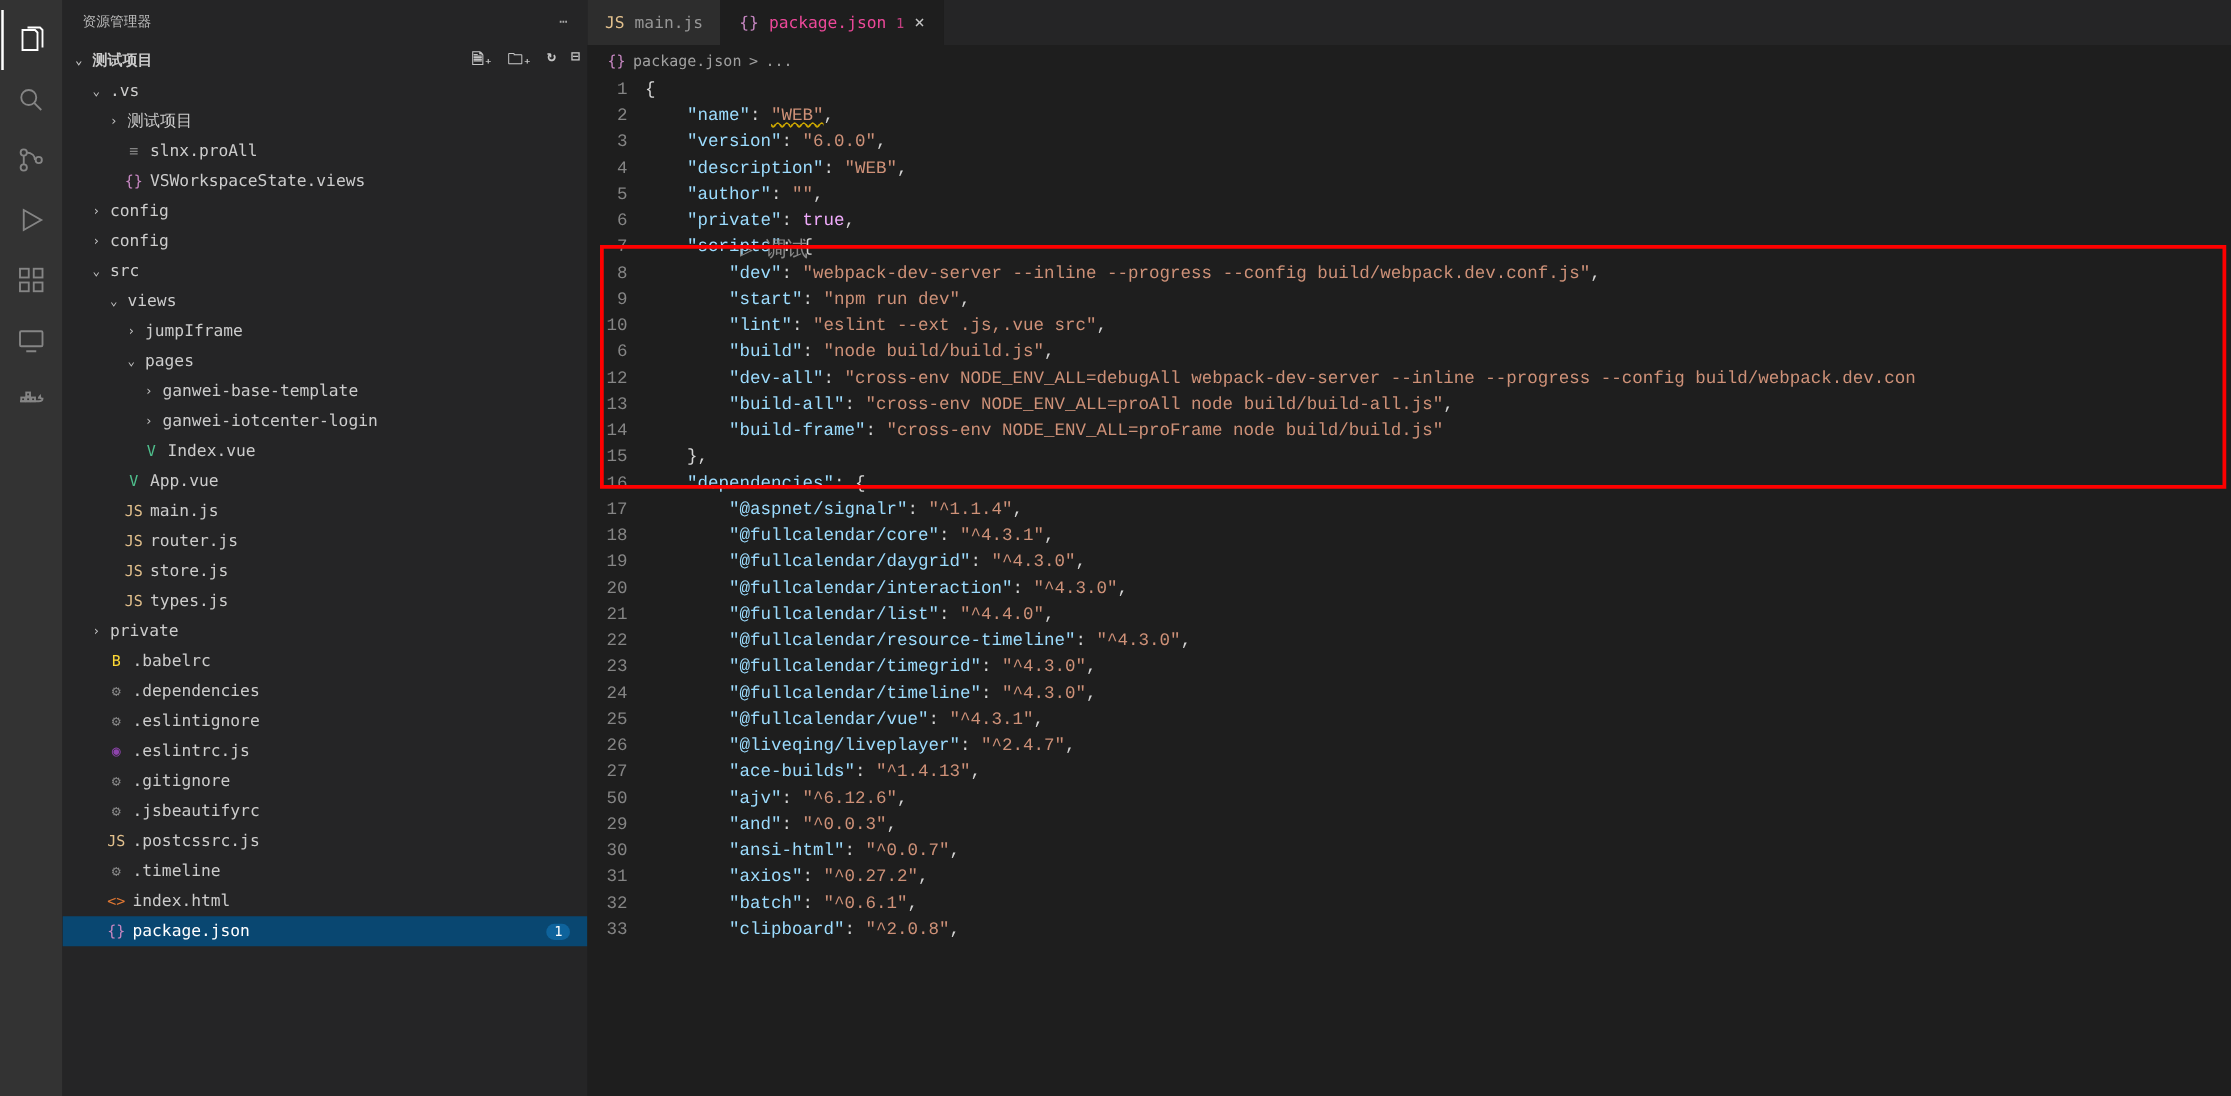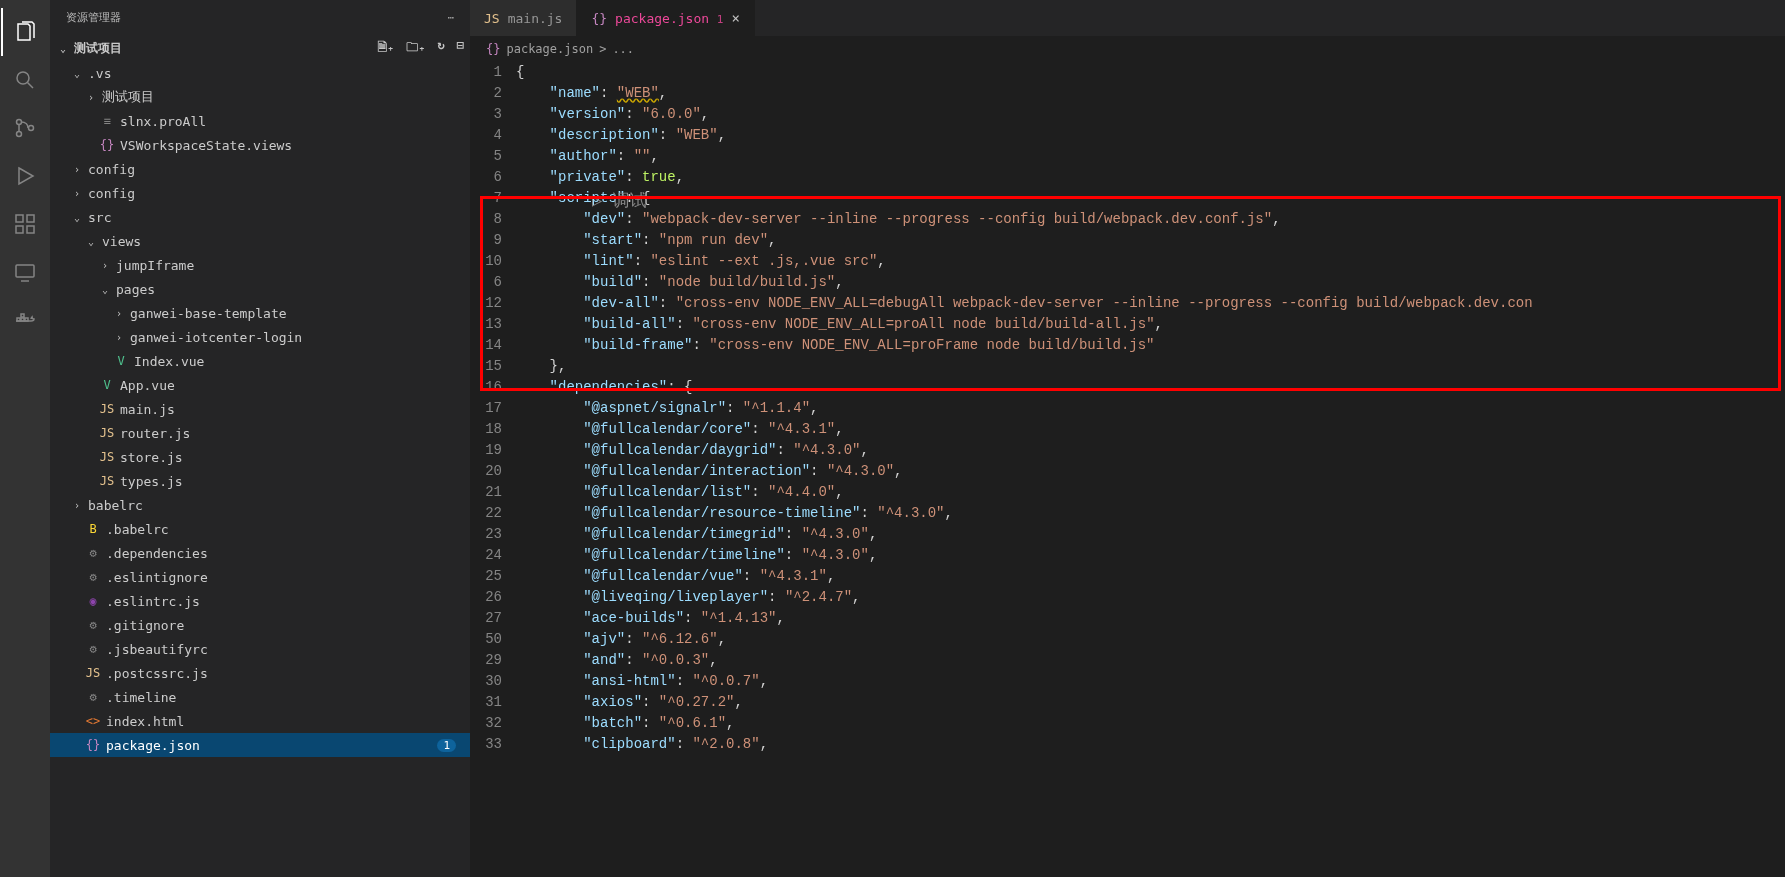--- a/index.html
+++ b/index.html
@@ -174,21 +174,21 @@
   flex: 1;
   white-space: pre;
   color: #d4d4d4;
 }
 .code-lines .line { height: 21px; }
 
 
 .t-key { color: #9cdcfe; }
 .t-str { color: #ce9178; }
 .t-punc { color: #d4d4d4; }
-.t-bool { color: #bef264; }
+.t-bool { color: #f0abfc; }
 .t-warn { color: #ce9178; text-decoration: underline wavy #cca700; }
 
 .highlight-box {
   position: absolute;
   border: 3px solid #ff0000;
   pointer-events: none;
 }
 
 .debug-hint {
   position: absolute;
@@ -343,21 +343,21 @@
         <span class="tree-icon file-js">JS</span>
         <span class="tree-label">store.js</span>
       </div>
       <div class="tree-item" style="padding-left: 34px;">
         <span class="tree-chevron"></span>
         <span class="tree-icon file-js">JS</span>
         <span class="tree-label">types.js</span>
       </div>
       <div class="tree-item" style="padding-left: 20px;">
         <span class="tree-chevron">›</span>
-        <span class="tree-label">babelrc</span>
+        <span class="tree-label">private</span>
       </div>
       <div class="tree-item" style="padding-left: 20px;">
         <span class="tree-chevron"></span>
         <span class="tree-icon file-babel">B</span>
         <span class="tree-label">.babelrc</span>
       </div>
       <div class="tree-item" style="padding-left: 20px;">
         <span class="tree-chevron"></span>
         <span class="tree-icon file-cfg">⚙</span>
         <span class="tree-label">.dependencies</span>

